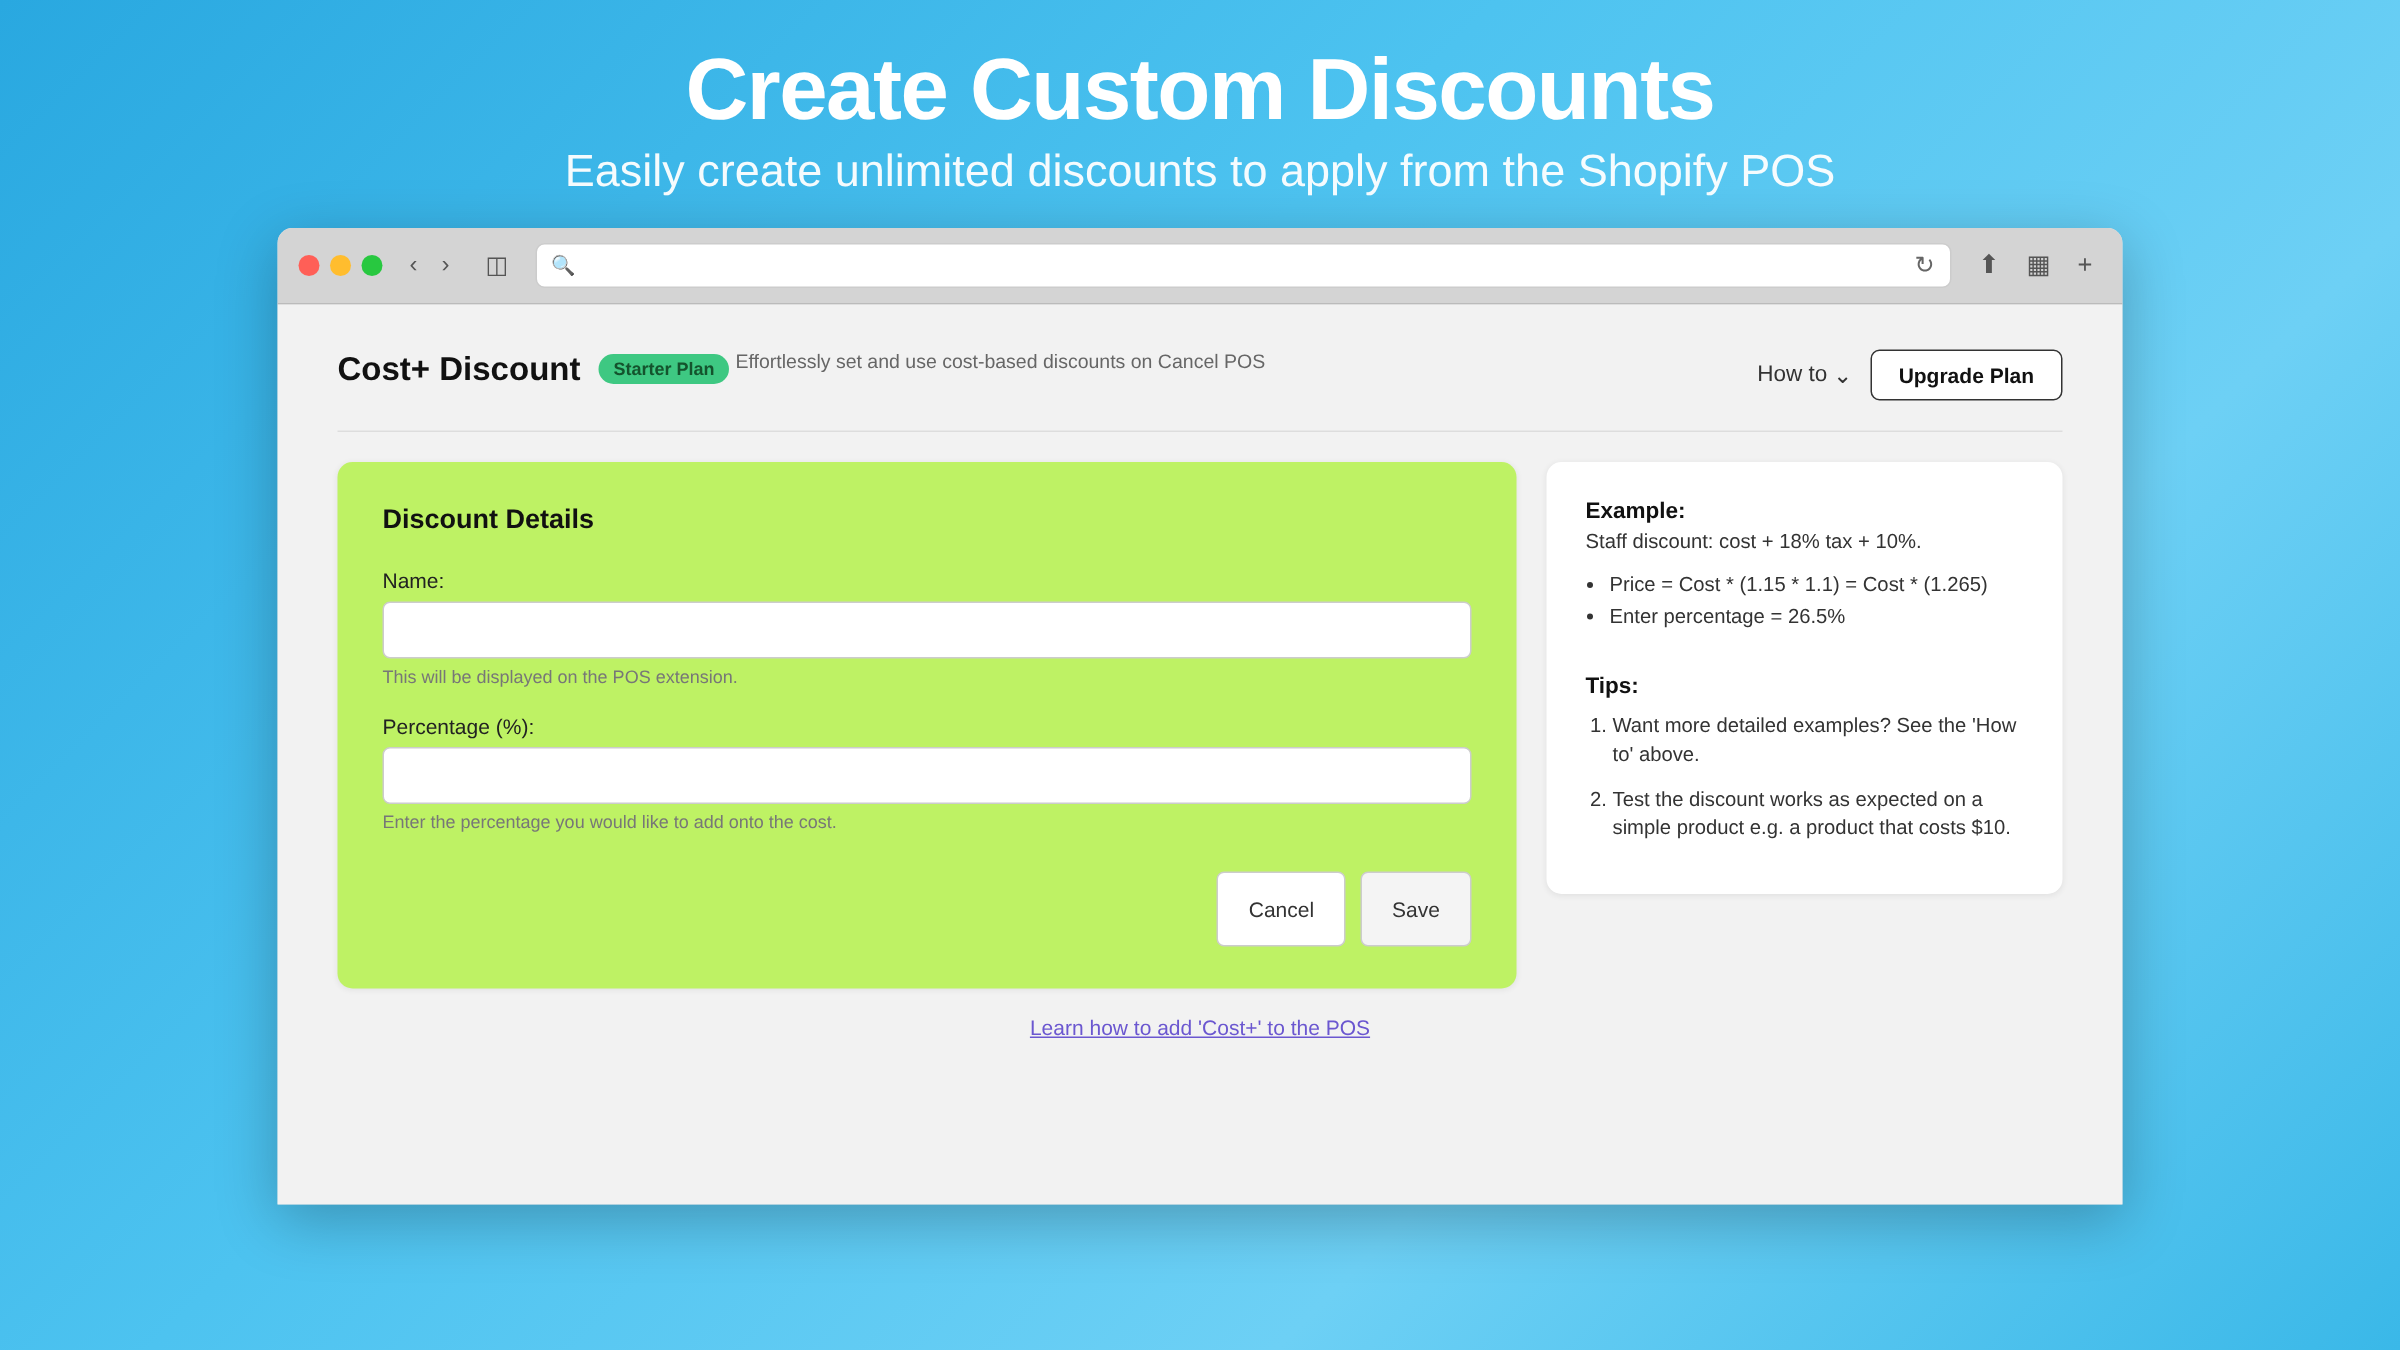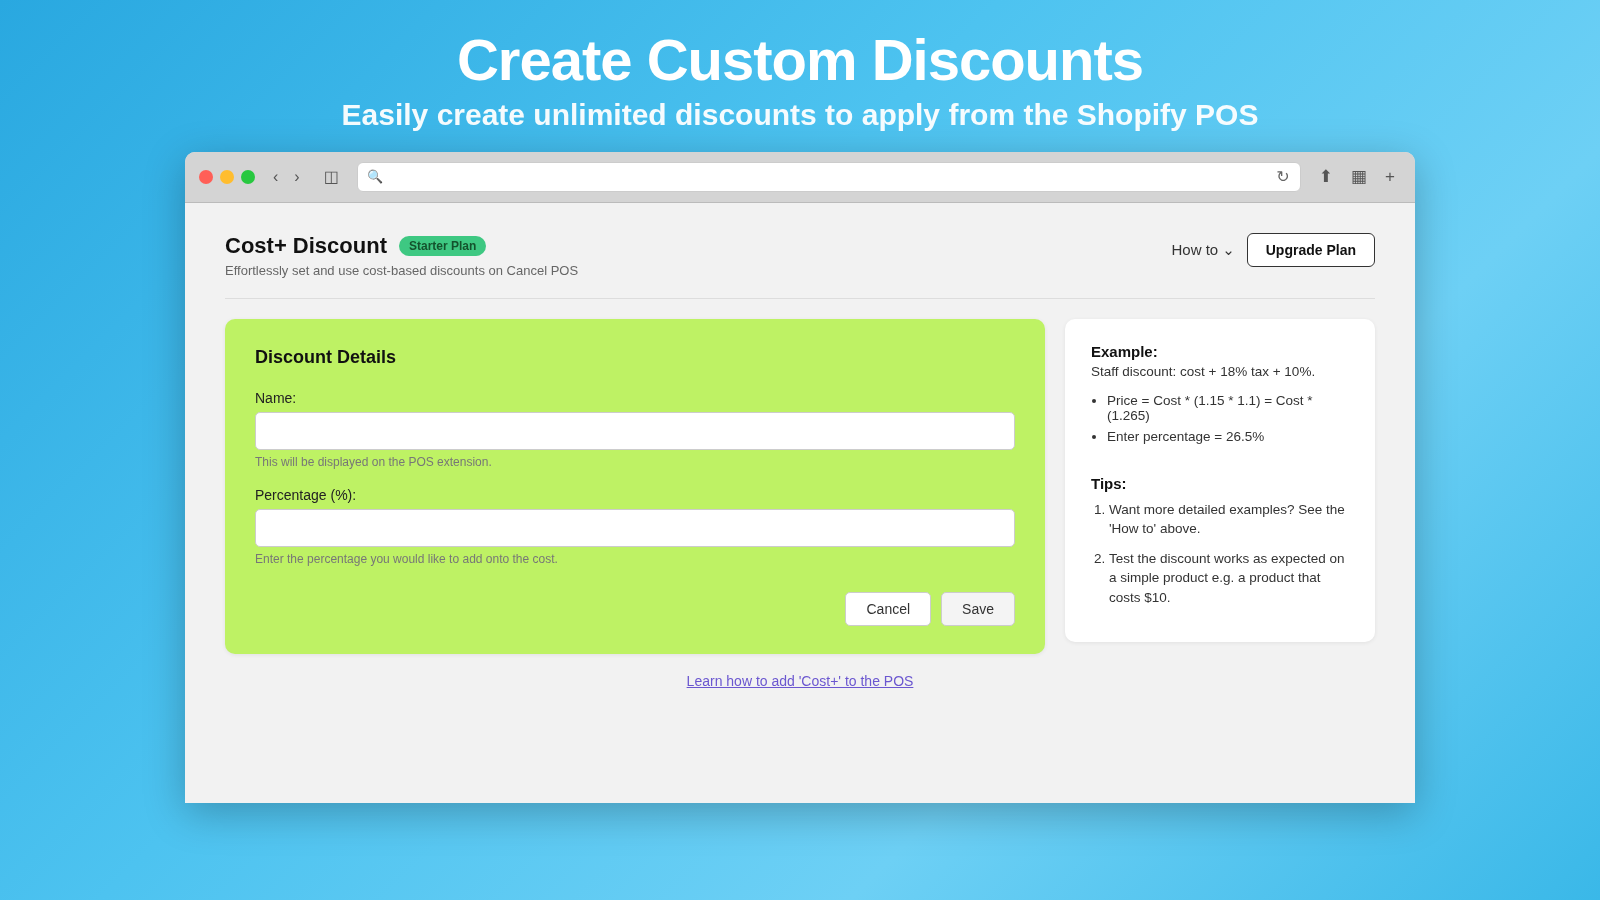--- a/index.html
+++ b/index.html
@@ -21,21 +21,21 @@
       color: white;
     }
     .page-header h1 {
       font-size: 58px;
       font-weight: 700;
       letter-spacing: -1px;
       line-height: 1.1;
     }
     .page-header p {
       font-size: 30px;
-      font-weight: 700;
+      font-weight: 400;
       margin-top: 6px;
       opacity: 0.95;
     }
 
     
     .browser {
       width: 1230px;
       background: #e8e8e8;
       border-radius: 10px 10px 0 0;
       box-shadow: 0 10px 40px rgba(0,0,0,0.25);
@@ -138,21 +138,21 @@
 
     
     .app-header {
       display: flex;
       justify-content: space-between;
       align-items: flex-start;
       margin-bottom: 20px;
     }
     .app-title-area {
       display: flex;
-      flex-direction: column;
+      flex-direction: row;
       gap: 4px;
     }
     .app-title-row {
       display: flex;
       align-items: center;
       gap: 12px;
     }
     .app-title {
       font-size: 22px;
       font-weight: 700;
@@ -261,29 +261,29 @@
       border-radius: 5px;
       padding: 8px 20px;
       font-size: 14px;
       cursor: pointer;
       color: #333;
     }
     .btn-save {
       border: 1px solid #ccc;
       background: #f4f4f4;
       border-radius: 5px;
-      padding: 0 20px;
+      padding: 16px 20px;
       font-size: 14px;
       cursor: pointer;
       color: #333;
     }
 
     
     .example-panel {
-      width: 310px;
+      width: 344px;
       background: white;
       border-radius: 10px;
       padding: 24px 26px;
       box-shadow: 0 1px 4px rgba(0,0,0,0.07);
     }
     .example-title {
       font-size: 15px;
       font-weight: 700;
       color: #111;
       margin-bottom: 4px;

